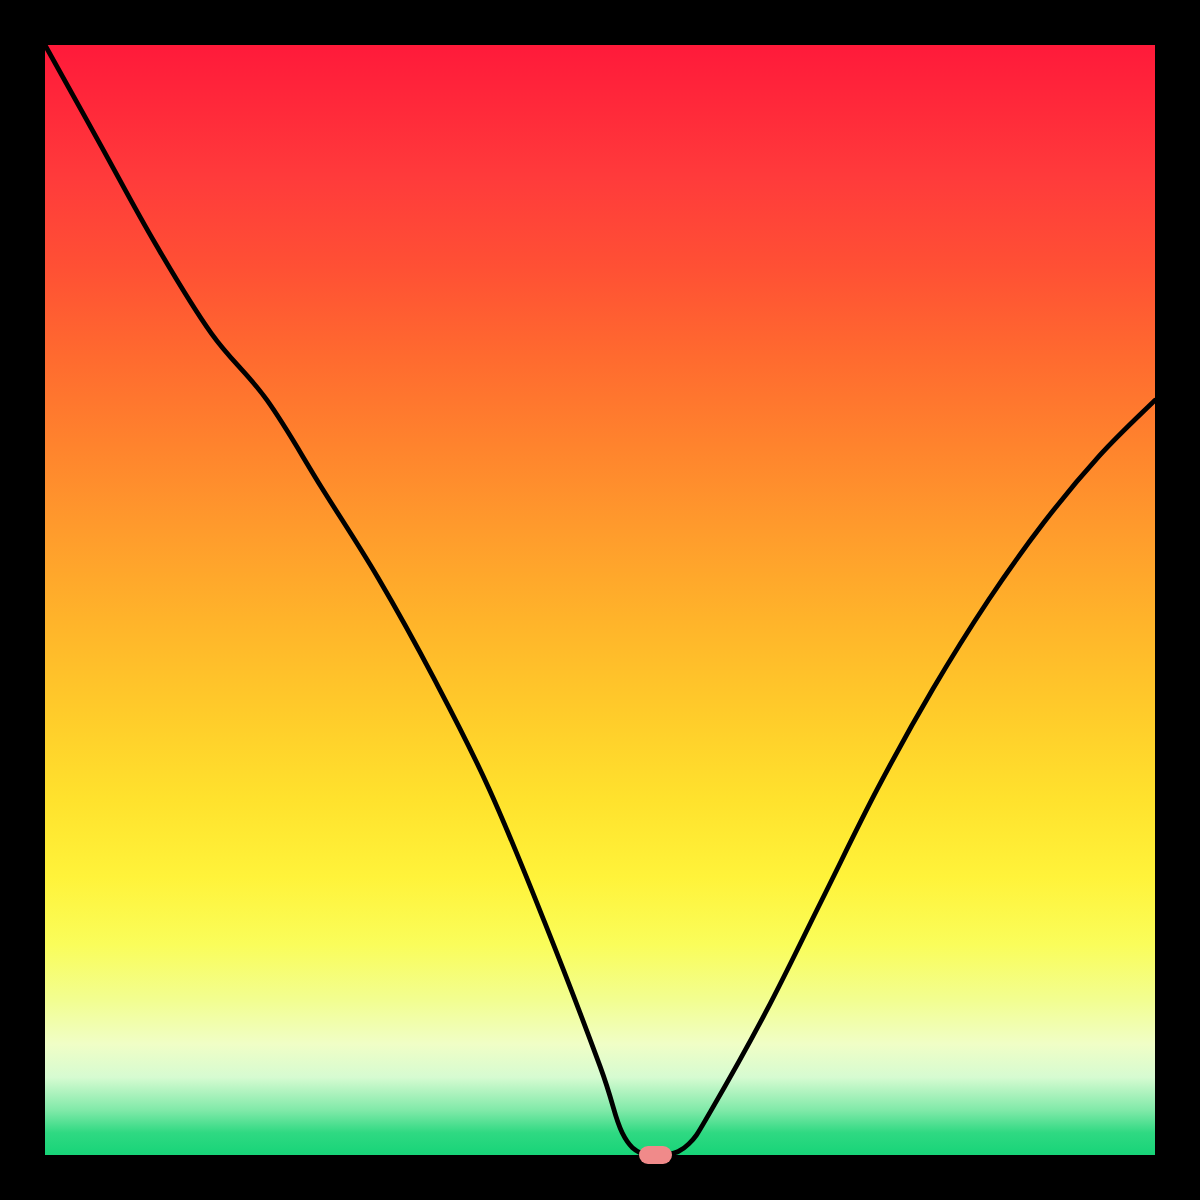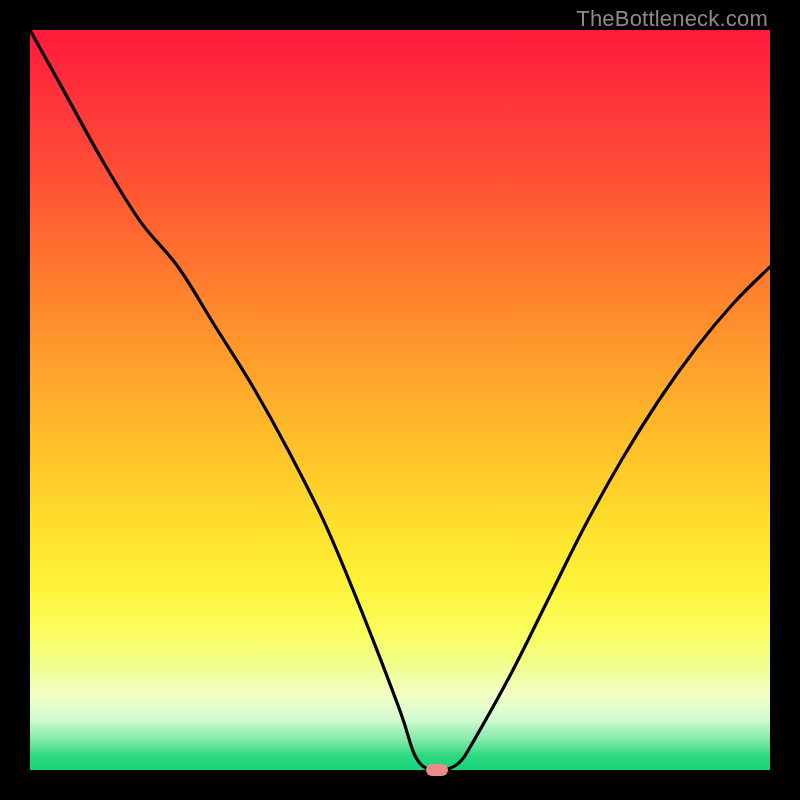--- a/index.html
+++ b/index.html
@@ -67,21 +67,20 @@
     height: 12px;
     border-radius: 6px;
     background: #f08a8a;
     transform: translate(-50%, -50%);
   }
 </style>
 </head>
 <body>
 
 <div class="chart-wrap">
-  <div class="watermark">TheBottleneck.com</div>
 
   <div class="plot-area">
     <svg class="curve" viewBox="0 0 740 740" preserveAspectRatio="none">
       <path fill="none" stroke="#000000" stroke-width="3.2" stroke-linecap="round" d="M 0.0 0.0 C 6.7 12.0, 23.7 42.6, 37.0 66.6 C 50.3 90.6, 60.7 110.6, 74.0 133.2 C 87.3 155.8, 97.7 173.8, 111.0 192.4 C 124.3 211.0, 134.7 218.2, 148.0 236.8 C 161.3 255.4, 171.7 274.7, 185.0 296.0 C 198.3 317.3, 208.7 332.6, 222.0 355.2 C 235.3 377.8, 245.7 396.5, 259.0 421.8 C 272.3 447.1, 282.7 466.5, 296.0 495.8 C 309.3 525.1, 319.7 551.3, 333.0 584.6 C 346.3 617.9, 360.7 655.5, 370.0 680.8 C 379.3 706.1, 379.5 714.5, 384.8 725.2 C 390.1 735.9, 394.3 737.3, 399.6 740.0 C 404.9 742.7, 409.1 741.3, 414.4 740.0 C 419.7 738.7, 423.9 737.9, 429.2 732.6 C 434.5 727.3, 434.7 726.4, 444.0 710.4 C 453.3 694.4, 467.7 669.1, 481.0 643.8 C 494.3 618.5, 504.7 596.4, 518.0 569.8 C 531.3 543.2, 541.7 521.1, 555.0 495.8 C 568.3 470.5, 578.7 451.8, 592.0 429.2 C 605.3 406.6, 615.7 390.0, 629.0 370.0 C 642.3 350.0, 652.7 335.5, 666.0 318.2 C 679.3 300.9, 689.7 288.5, 703.0 273.8 C 716.3 259.1, 733.3 243.5, 740.0 236.8"></path>
     </svg>
     <div class="marker" style="left: 407px; top: 740px; background: rgb(240, 138, 138);"></div>
   </div>
 </div>
 
 </body></html>

